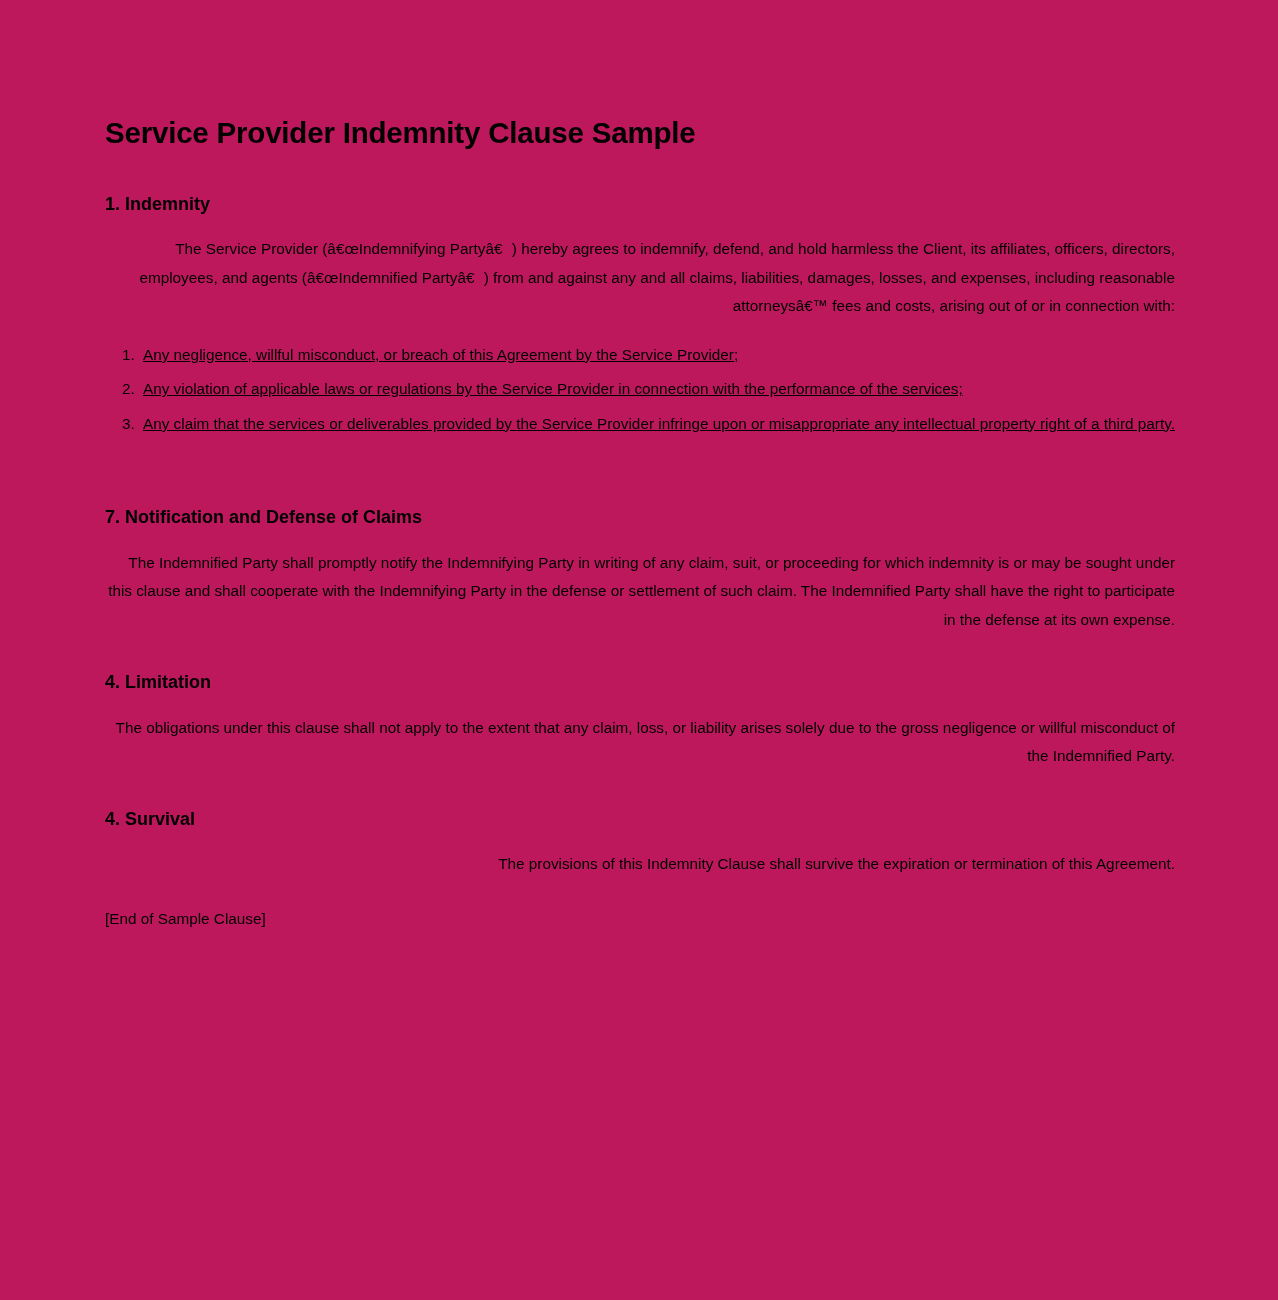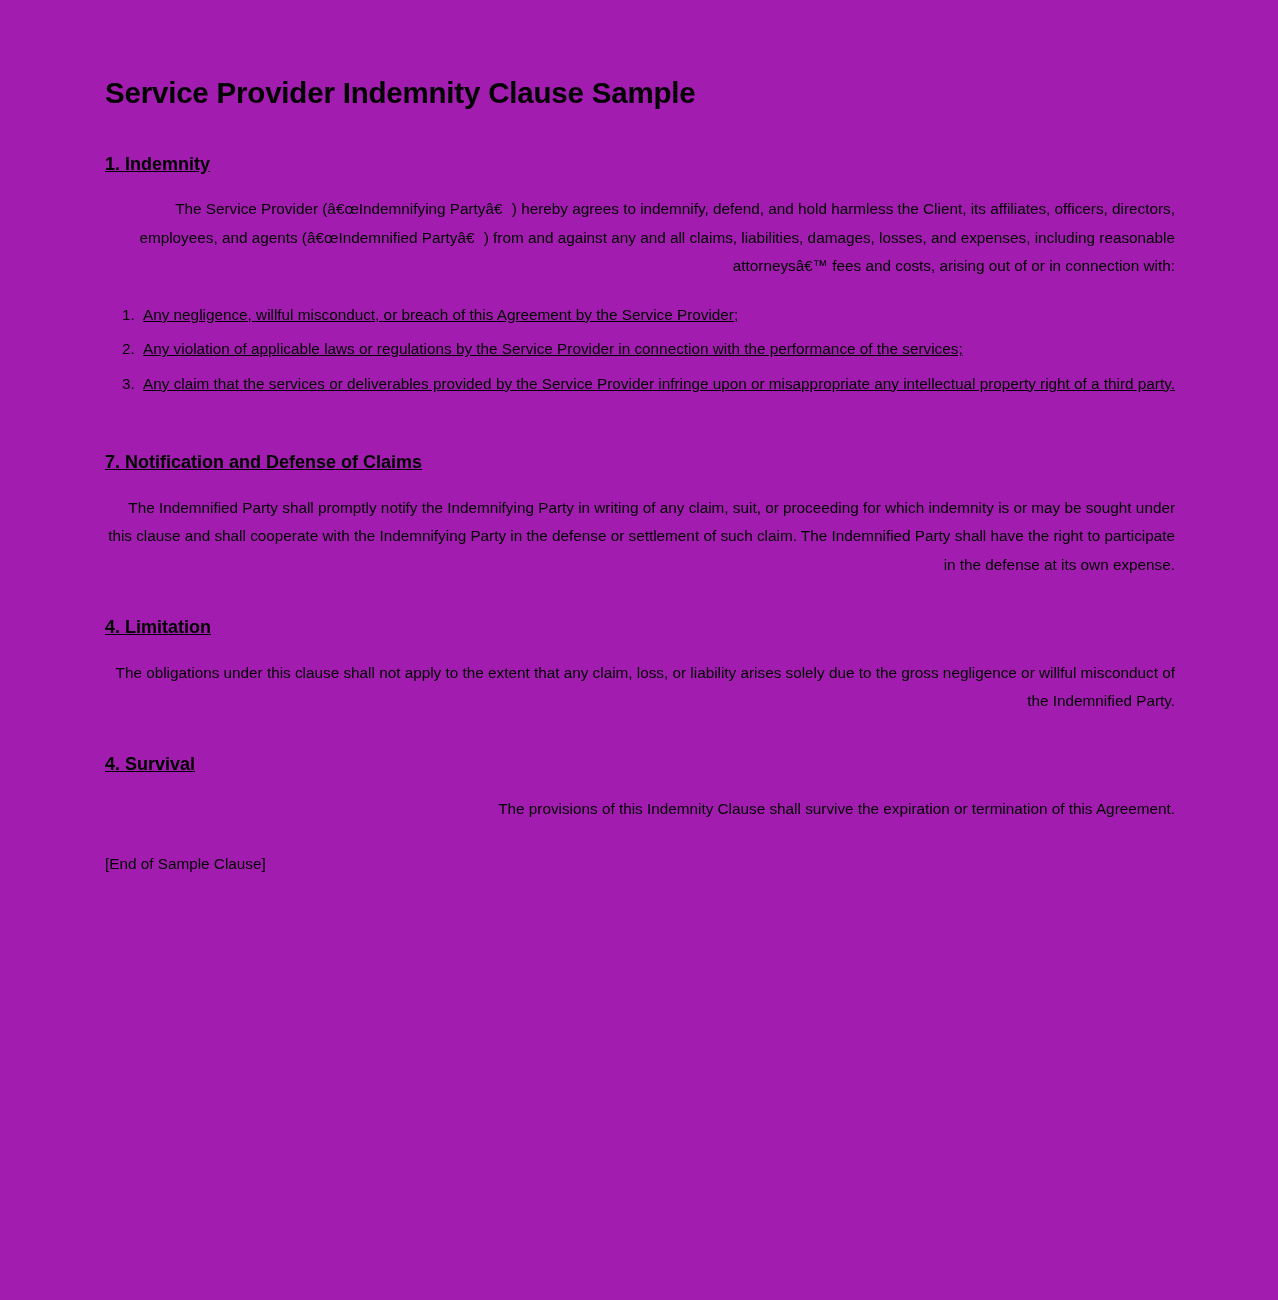--- a/index.html
+++ b/index.html
@@ -13,22 +13,22 @@
     min-height: 1300px;
     font-family: "Liberation Sans", sans-serif;
     color: #000000;
     -webkit-font-smoothing: antialiased;
   }
 
   .page {
     box-sizing: border-box;
     width: 1278px;
     min-height: 1300px;
-    padding: 76px 103px 40px 105px;
-    background: #a21caf;
+    padding: 116px 103px 40px 105px;
+    background: #be185d;
   }
 
   .doc {
     width: 1070px;
   }
 
   .doc-title {
     font-size: 29.5px;
     font-weight: bold;
     line-height: 1.18;
@@ -36,21 +36,20 @@
     margin: 0 0 42px 0;
     color: #000000;
   }
 
   .section-heading {
     font-size: 18px;
     font-weight: bold;
     line-height: 1.25;
     margin: 8px 0 20px 0;
     color: #000000;
-    text-decoration: underline;
   }
 
   .section {
     margin: 0 0 37px 0;
   }
   .section:last-of-type {
     margin-bottom: 0;
   }
 
   p.body-text {
@@ -69,22 +68,21 @@
   }
   ol.clause-list > li {
     font-size: 15.3px;
     line-height: 28.5px;
     margin: 0 0 6px 0;
     padding-left: 4px;
     color: #000000;
     text-decoration: underline;
   }
   ol.clause-list > li:last-child {
-    margin-bottom: 0;
-    text-align: center;
+    margin-bottom: 15px;
   }
 
   .end-note {
     font-size: 15.3px;
     font-weight: normal;
     line-height: 28.5px;
     margin: 26px 0 0 0;
     color: #000000;
   }
 

